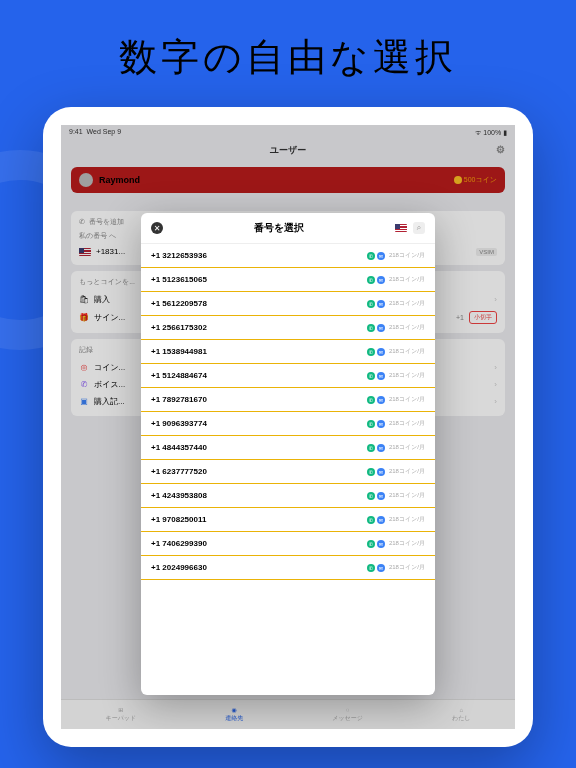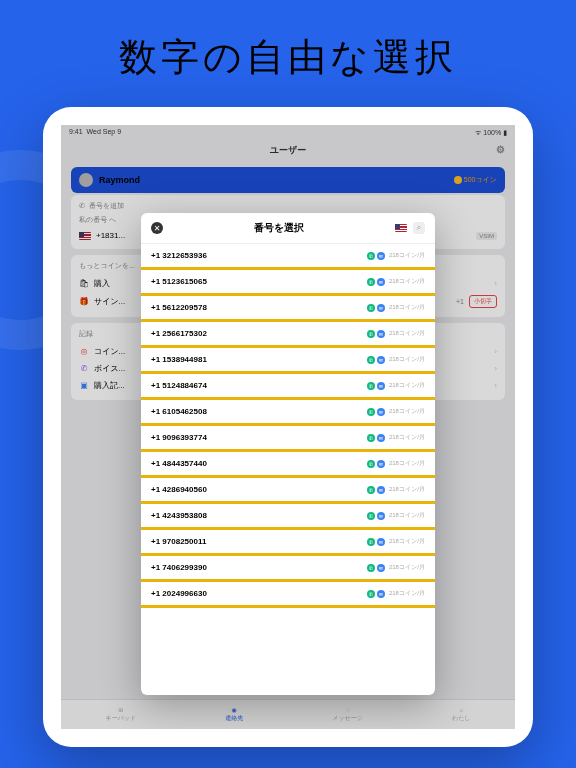--- a/index.html
+++ b/index.html
@@ -5,21 +5,21 @@
 *{margin:0;padding:0;box-sizing:border-box;font-family:-apple-system,BlinkMacSystemFont,sans-serif}
 body{width:576px;height:768px;background:#2563eb;position:relative;overflow:hidden}
 .circle{position:absolute;left:-80px;top:150px;width:200px;height:200px;border:30px solid rgba(255,255,255,0.08);border-radius:50%}
 .hero{color:#000000;font-size:38px;font-weight:400;text-align:center;padding:32px 0 24px;letter-spacing:4px}
 .tablet{margin:0 auto;width:490px;height:640px;background:#fff;border-radius:28px;padding:18px;box-shadow:0 20px 60px rgba(0,0,0,0.3)}
 .screen{width:100%;height:100%;background:#ebebef;border-radius:0;position:relative;overflow:hidden}
 .status{display:flex;justify-content:space-between;padding:3px 8px;font-size:7px;color:#333}
 .navbar{text-align:center;font-size:9px;font-weight:600;padding:4px 0;position:relative;color:#333}
 .gear{position:absolute;right:10px;top:4px;font-size:10px;color:#888}
 .content{padding:6px 10px}
-.user-row{background:#1d4ed8;border-radius:6px;padding:6px 8px;display:flex;align-items:center;margin-bottom:2px}
+.user-row{background:#b91c1c;border-radius:6px;padding:6px 8px;display:flex;align-items:center;margin-bottom:18px}
 .avatar{width:14px;height:14px;background:#bbb;border-radius:50%;margin-right:6px}
 .uname{font-size:9px;font-weight:600;flex:1}
 .coins{font-size:7px;color:#f59e0b;display:flex;align-items:center;gap:2px}
 .coin-ic{width:8px;height:8px;background:#fbbf24;border-radius:50%}
 .card{background:#fff;border-radius:6px;padding:6px 8px;margin-bottom:6px}
 .card-hd{font-size:7px;color:#888;display:flex;align-items:center;gap:4px;margin-bottom:4px}
 .row{display:flex;align-items:center;padding:3px 0;font-size:8px;gap:5px}
 .row .ic{width:10px;height:10px;display:flex;align-items:center;justify-content:center;font-size:8px}
 .chev{margin-left:auto;color:#ccc;font-size:8px}
 .flag{width:12px;height:8px;background:linear-gradient(#b22234 0 15%,#fff 15% 30%,#b22234 30% 45%,#fff 45% 60%,#b22234 60% 75%,#fff 75% 90%,#b22234 90%);position:relative;display:inline-block;border-radius:1px}
@@ -30,21 +30,21 @@
 .tab{font-size:6px;color:#aaa;display:flex;flex-direction:column;align-items:center;gap:1px}
 .tab.active{color:#2563eb}
 .modal-bg{position:absolute;inset:0;background:rgba(0,0,0,0.15)}
 .modal{position:absolute;left:80px;right:80px;top:88px;bottom:34px;background:#fff;border-radius:6px;box-shadow:0 10px 40px rgba(0,0,0,0.3);display:flex;flex-direction:column;overflow:hidden}
 .mhd{display:flex;align-items:center;padding:8px 10px;border-bottom:1px solid #eee}
 .close{width:12px;height:12px;background:#333;color:#fff;border-radius:50%;font-size:8px;display:flex;align-items:center;justify-content:center}
 .mtitle{flex:1;text-align:center;font-size:10px;font-weight:700}
 .mflag{margin-right:6px}
 .srch{width:12px;height:12px;background:#eee;border-radius:3px;font-size:8px;display:flex;align-items:center;justify-content:center;color:#888}
 .list{flex:1;overflow:hidden}
-.num{display:flex;align-items:center;padding:7px 10px;border-bottom:3px solid #eab308;font-size:8px}
+.num{display:flex;align-items:center;padding:7px 10px;border-bottom:1px solid #eab308;font-size:8px}
 .ph{font-weight:600;flex:1}
 .dots{display:flex;gap:2px;margin-right:4px}
 .dot{width:8px;height:8px;border-radius:50%;display:flex;align-items:center;justify-content:center;font-size:5px;color:#fff}
 .d1{background:#10b981}.d2{background:#3b82f6}
 .price{font-size:6px;color:#aaa}
 </style>
 </head>
 <body>
 
 <div class="circle"></div>
@@ -192,21 +192,21 @@
           </div>
           <div class="num">
             <span class="ph">+1 5124884674</span>
             <span class="dots">
               <span class="dot d1">✆</span>
               <span class="dot d2">✉</span>
             </span>
             <span class="price">218コイン/月</span>
           </div>
           <div class="num">
-            <span class="ph">+1 6105462508</span>
+            <span class="ph">+1 7892781670</span>
             <span class="dots">
               <span class="dot d1">✆</span>
               <span class="dot d2">✉</span>
             </span>
             <span class="price">218コイン/月</span>
           </div>
           <div class="num">
             <span class="ph">+1 9096393774</span>
             <span class="dots">
               <span class="dot d1">✆</span>
@@ -216,21 +216,21 @@
           </div>
           <div class="num">
             <span class="ph">+1 4844357440</span>
             <span class="dots">
               <span class="dot d1">✆</span>
               <span class="dot d2">✉</span>
             </span>
             <span class="price">218コイン/月</span>
           </div>
           <div class="num">
-            <span class="ph">+1 4286940560</span>
+            <span class="ph">+1 6237777520</span>
             <span class="dots">
               <span class="dot d1">✆</span>
               <span class="dot d2">✉</span>
             </span>
             <span class="price">218コイン/月</span>
           </div>
           <div class="num">
             <span class="ph">+1 4243953808</span>
             <span class="dots">
               <span class="dot d1">✆</span>

